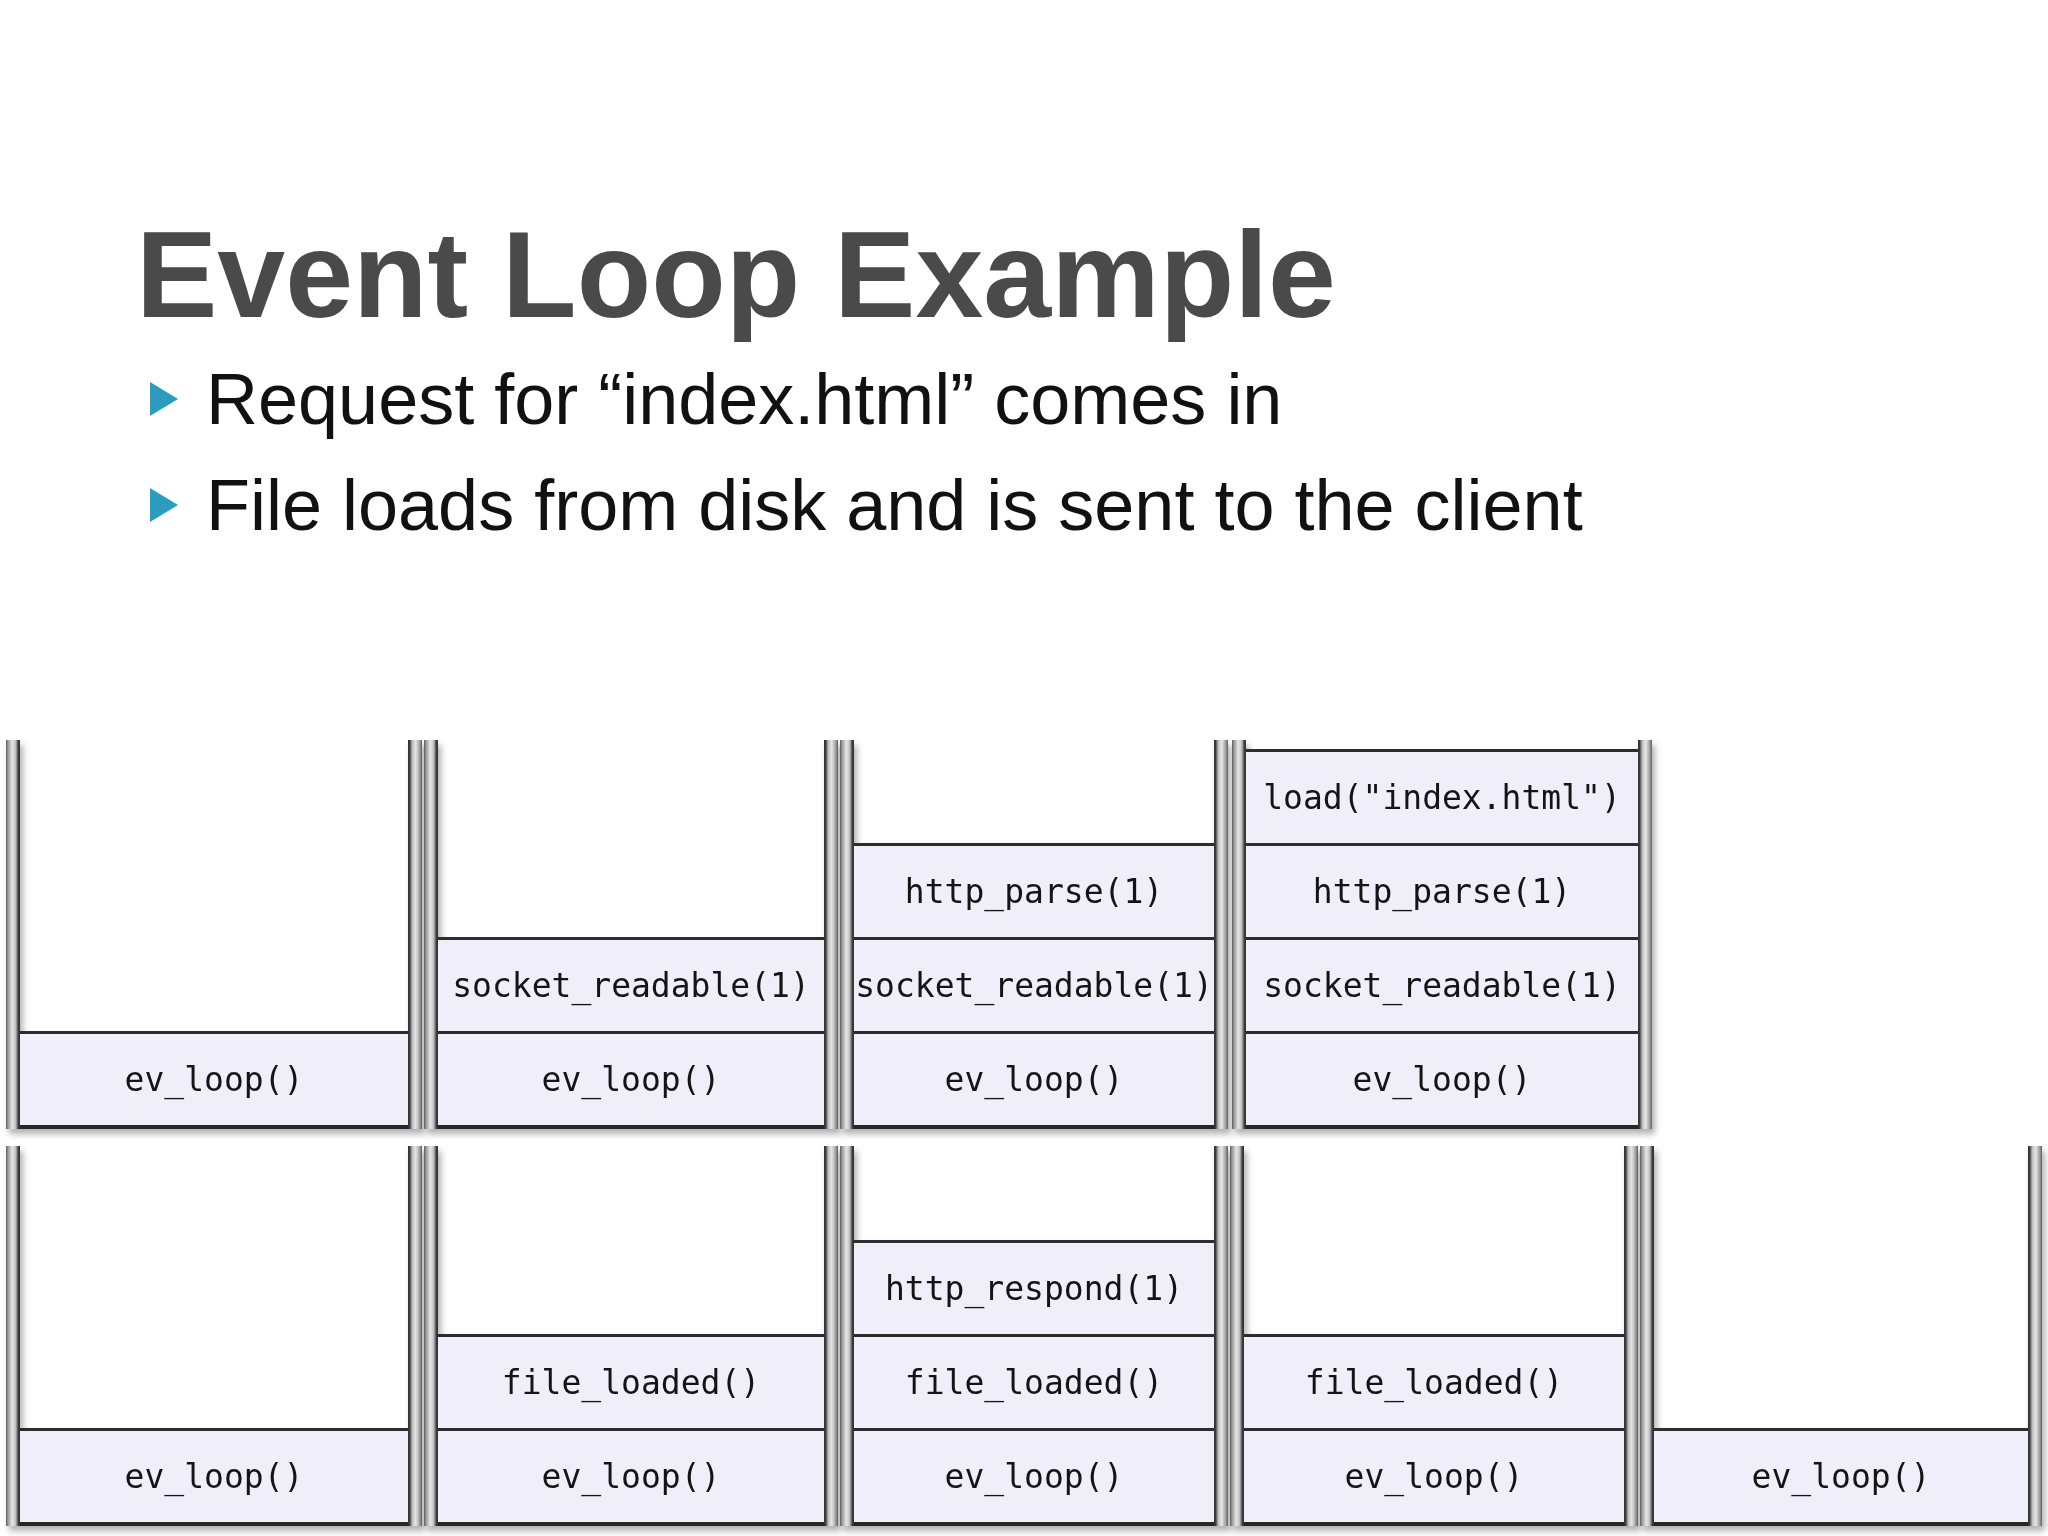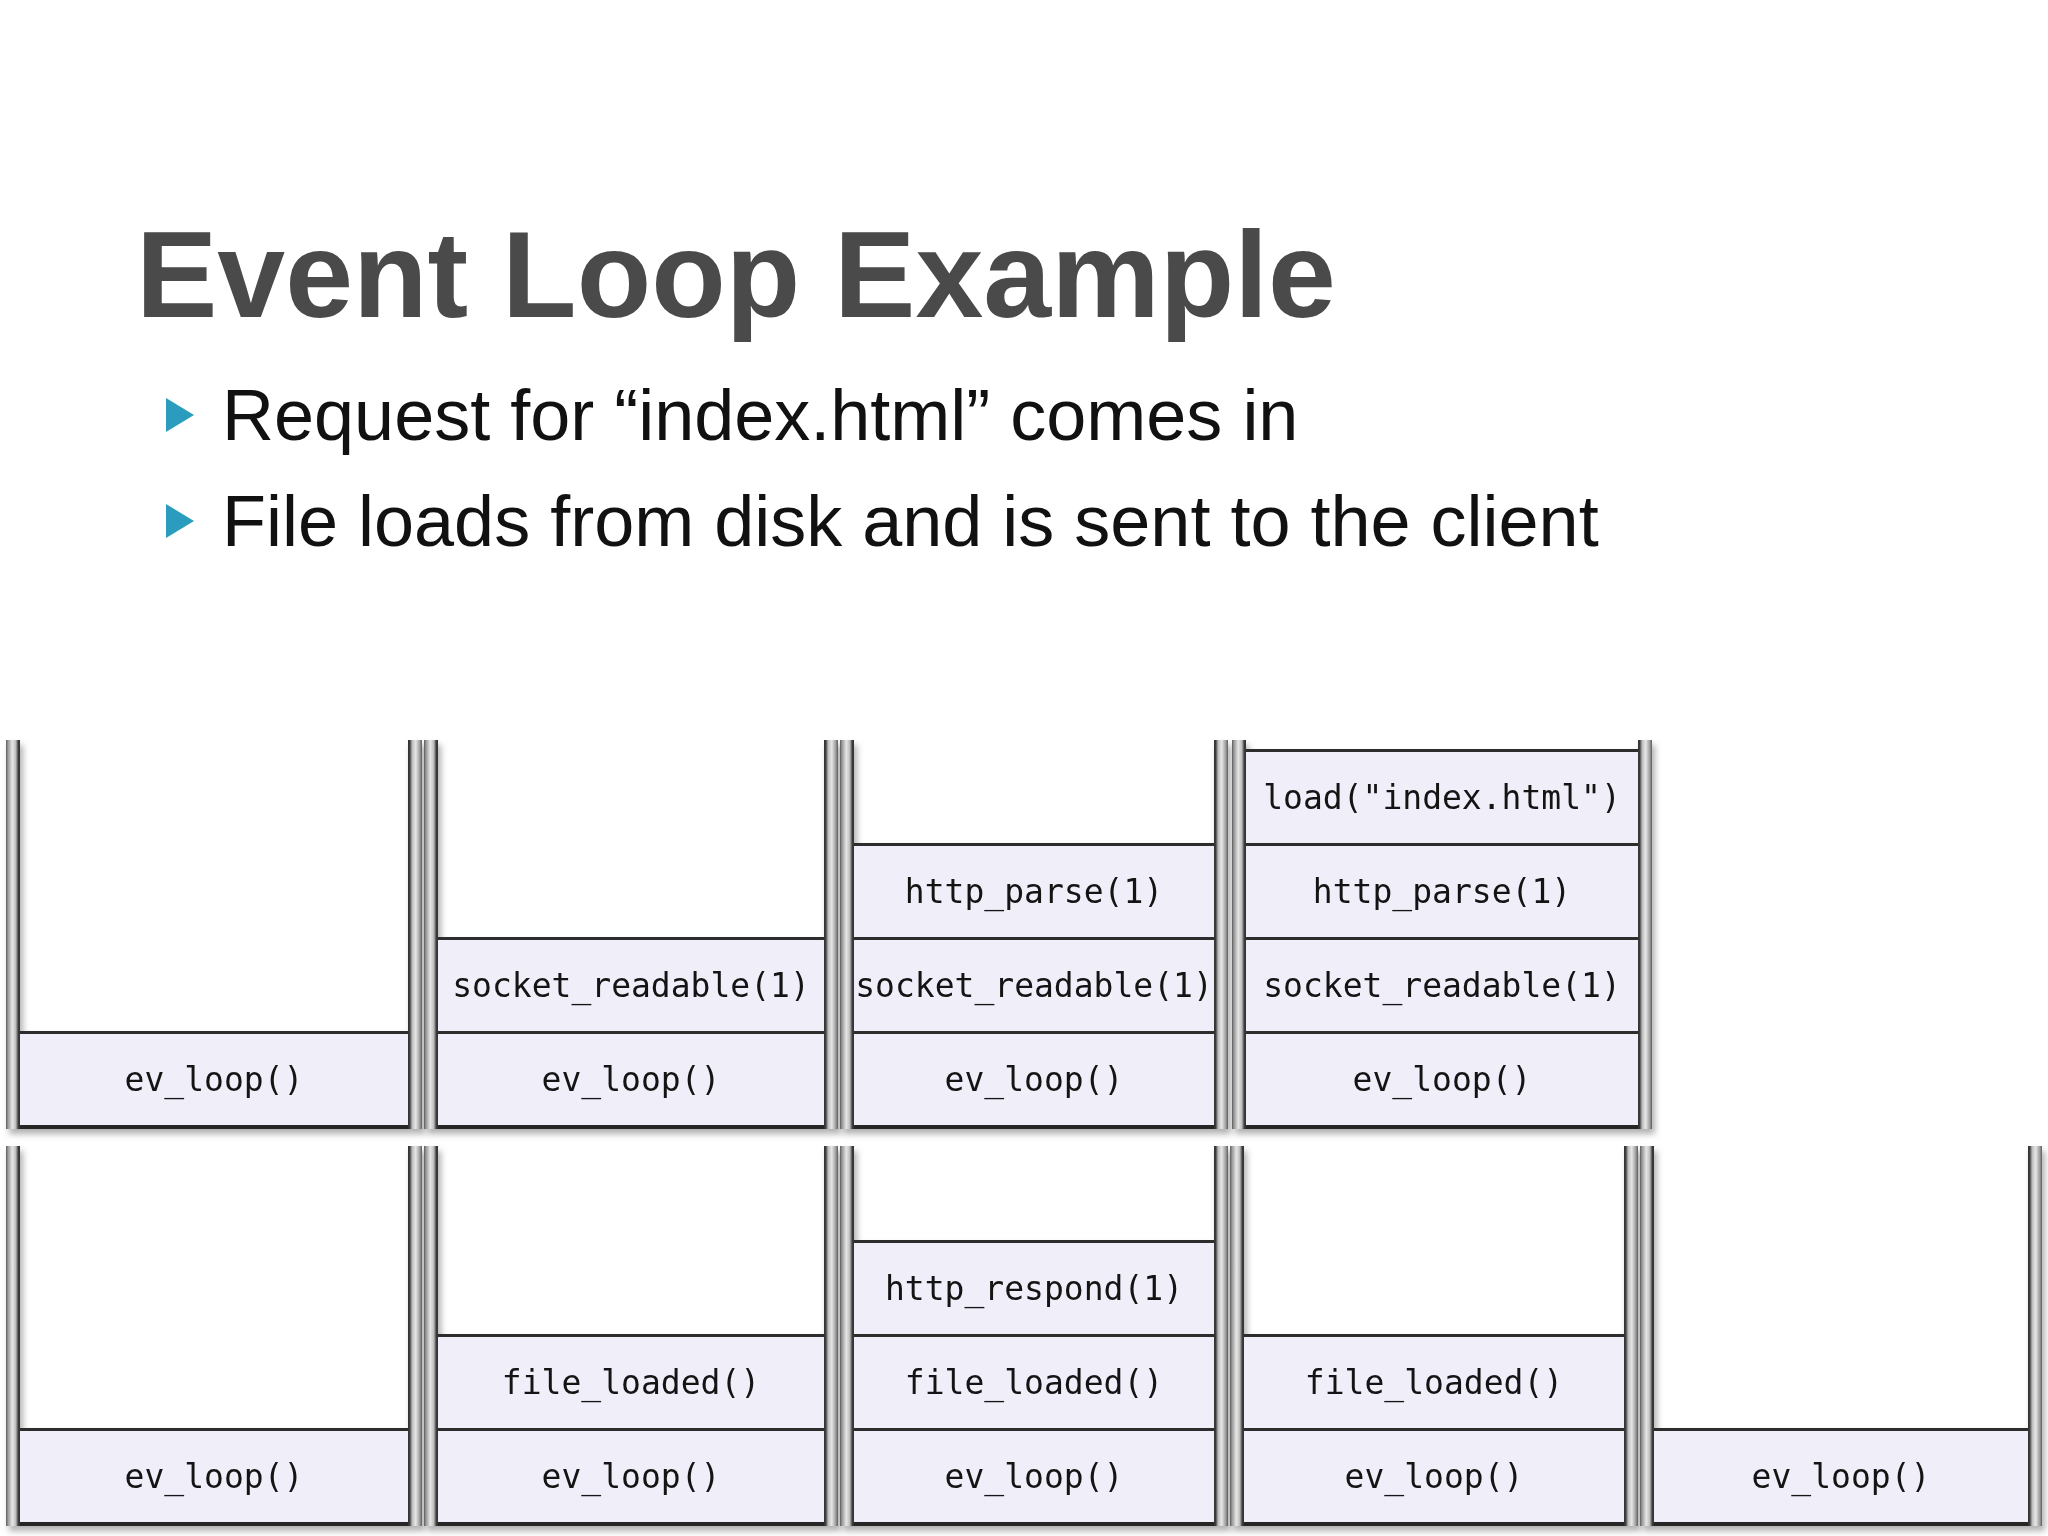--- a/index.html
+++ b/index.html
@@ -18,21 +18,21 @@
     font-weight: bold;
     line-height: 1.2;
     color: var(--title-text, #4a4a4a);
     white-space: nowrap;
     margin-left: 12px;
   }
 
   .bullet-list {
     position: absolute;
     left: 148px; top: 346px;
-    margin: 16px; padding: 0;
+    margin: 0; padding: 0;
     list-style: none;
   }
   .bullet-item {
     position: relative;
     height: 106px;
     display: flex;
     align-items: center;
     padding-left: 58px;
     font-size: 72px;
     color: var(--body-text, #111111);

